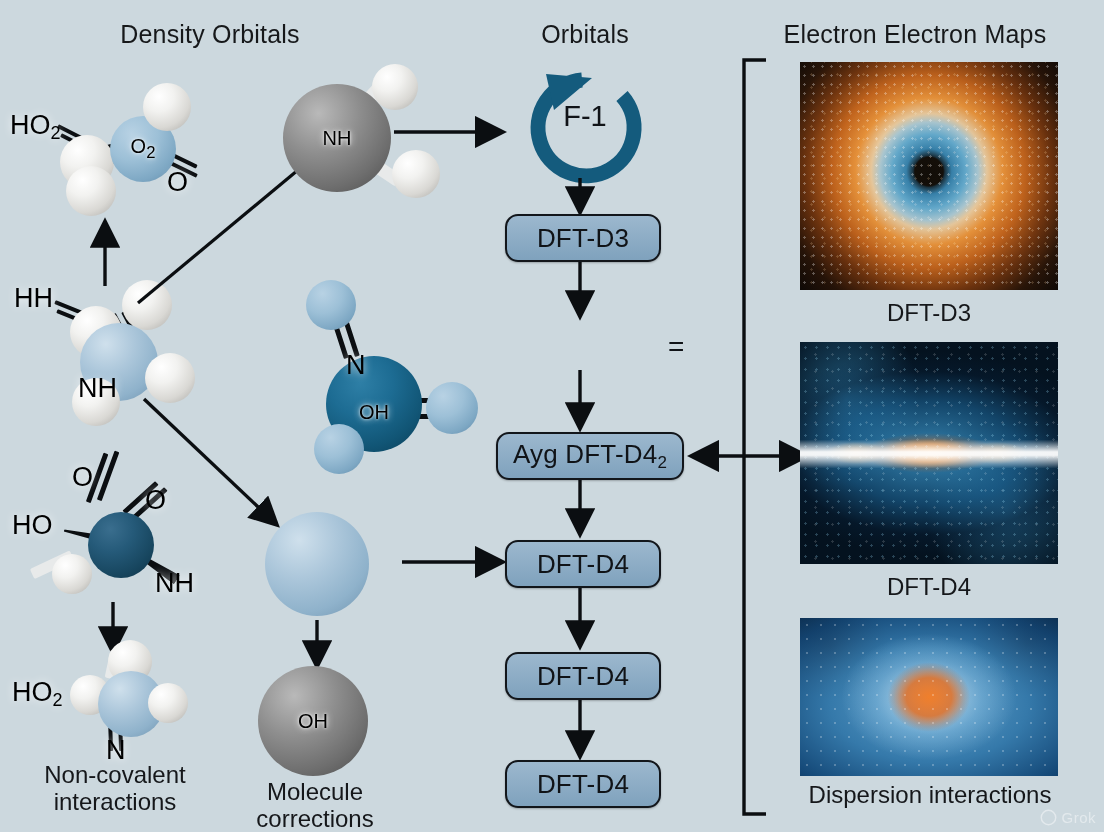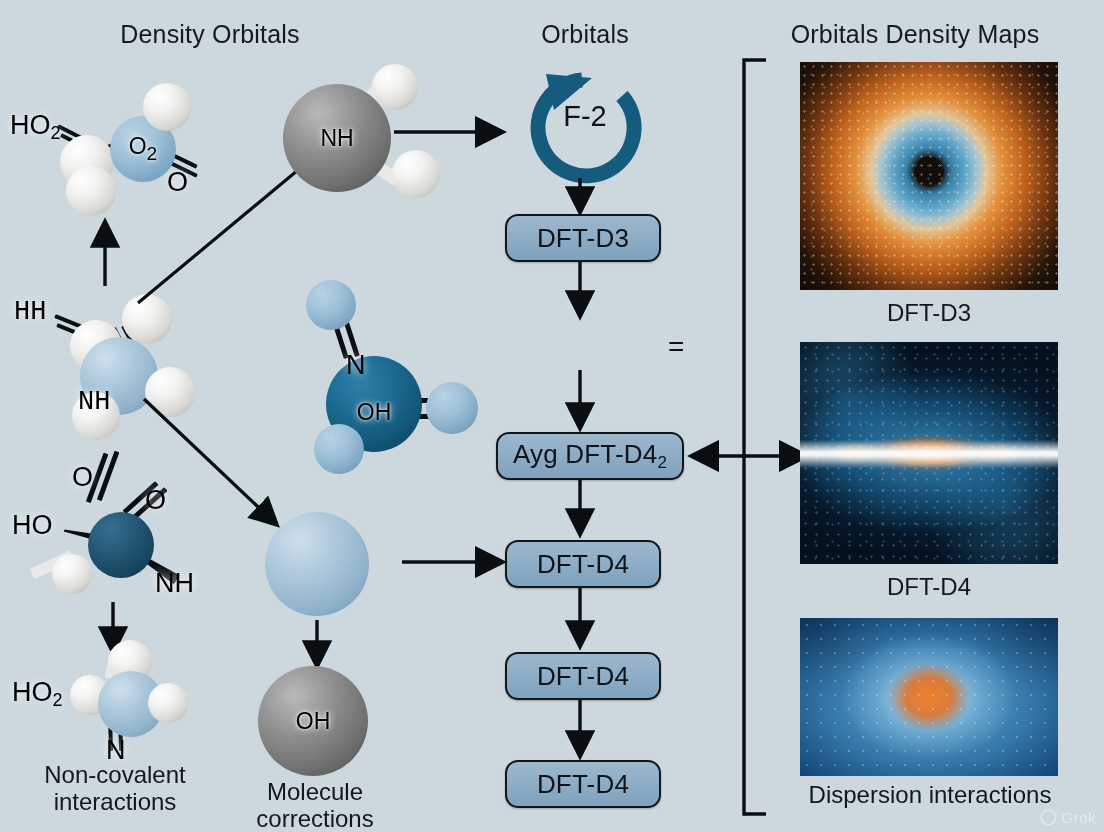--- a/index.html
+++ b/index.html
@@ -38,21 +38,21 @@
   }
   .flowbox sub{font-size:17px;vertical-align:-.28em;}
 
   
   .atom{
     position:absolute;border-radius:50%;
   }
   .atom .lbl{
     position:absolute;left:0;top:0;width:100%;height:100%;
     display:flex;align-items:center;justify-content:center;
-    font-size:23px;color:#000;font-weight:400;
+    font-size:20px;color:#000;font-weight:400;
     text-shadow:0 0 7px rgba(255,255,255,.95),0 0 3px rgba(255,255,255,.9);
     pointer-events:none;
   }
   .s-white{background:radial-gradient(circle at 33% 28%,#ffffff 0%,#f2f2f0 32%,#d9d8d4 66%,#a9a8a4 100%);}
   .s-gray{background:radial-gradient(circle at 33% 27%,#b9b9b9 0%,#8e8e8e 38%,#6e6e6e 70%,#4b4b4b 100%);}
   .s-lblue{background:radial-gradient(circle at 33% 27%,#cfe0ec 0%,#abc6da 38%,#8fb2cb 70%,#6e92ae 100%);}
   .s-mblue{background:radial-gradient(circle at 33% 27%,#b8d2e4 0%,#9dc0d7 40%,#7ea8c4 72%,#5f88a6 100%);}
   .s-dblue{background:radial-gradient(circle at 36% 28%,#2e7fa6 0%,#1d6c93 35%,#115575 70%,#0a3c55 100%);}
   .s-navy{background:radial-gradient(circle at 34% 26%,#3a6e8e 0%,#255a79 35%,#17465f 70%,#0e3145 100%);}
 
@@ -127,21 +127,21 @@
   }
   svg{display:block;overflow:visible;}
 </style>
 </head>
 <body>
 
 <div class="stage">
 
   <div class="abs col-title" style="left:40px;top:20px;width:340px;">Density Orbitals</div>
   <div class="abs col-title" style="left:455px;top:20px;width:260px;">Orbitals</div>
-  <div class="abs col-title" style="left:740px;top:20px;width:350px;">Orbitals Density Maps</div>
+  <div class="abs col-title" style="left:740px;top:20px;width:350px;">Electron Electron Maps</div>
 
   <div class="abs" style="left:0px;top:80px;width:230px;height:160px;">
 
     <div class="bond-dk" style="left:58px;top:44px;width:62px;height:4px;transform:rotate(27deg);"></div>
     <div class="bond-dk" style="left:61px;top:53px;width:60px;height:4px;transform:rotate(27deg);"></div>
     <div class="bond-dk" style="left:104px;top:66px;width:62px;height:4px;transform:rotate(-16deg);"></div>
     <div class="bond-dk" style="left:106px;top:76px;width:60px;height:4px;transform:rotate(-16deg);"></div>
     <div class="bond-dk" style="left:150px;top:62px;width:52px;height:4px;transform:rotate(26deg);"></div>
     <div class="bond-dk" style="left:152px;top:72px;width:50px;height:4px;transform:rotate(26deg);"></div>
     <div class="bond" style="left:140px;top:48px;width:30px;height:9px;transform:rotate(-52deg);"></div>
@@ -161,21 +161,21 @@
 
   <svg class="abs" style="left:85px;top:218px;" width="40" height="72">
     <defs>
         <marker id="ah1" markerWidth="9" markerHeight="9" refX="7" refY="4.5" orient="auto">
       <path d="M0,0 L9,4.5 L0,9 z" fill="#0b0e11"></path>
         </marker>
       </defs>
     <line x1="20" y1="68" x2="20" y2="6" stroke="#0b0e11" stroke-width="3.4" marker-end="url(#ah1)"></line>
   </svg>
 
-  <div class="abs" style="left:0px;top:282px;width:230px;height:175px;font-family:Liberation Mono, monospace;">
+  <div class="abs" style="left:0px;top:268px;width:230px;height:175px;">
     <div class="bond-dk" style="left:55px;top:32px;width:40px;height:4px;transform:rotate(22deg);"></div>
     <div class="bond-dk" style="left:57px;top:41px;width:38px;height:4px;transform:rotate(22deg);"></div>
     <div class="bond-dk" style="left:114px;top:44px;width:34px;height:4px;transform:rotate(62deg);"></div>
     <div class="bond-dk" style="left:123px;top:42px;width:34px;height:4px;transform:rotate(62deg);"></div>
     <div class="bond" style="left:125px;top:88px;width:44px;height:11px;transform:rotate(12deg);"></div>
     <div class="bond" style="left:100px;top:98px;width:34px;height:10px;transform:rotate(72deg);"></div>
 
     <div class="atom s-white" style="left:70px;top:38px;width:52px;height:52px;"></div>
     <div class="atom s-white" style="left:122px;top:12px;width:50px;height:50px;"></div>
     <div class="atom s-lblue" style="left:80px;top:55px;width:78px;height:78px;"></div>
@@ -308,21 +308,21 @@
     <span class="lbl">OH</span>
   </div>
   <div class="abs caption" style="left:215px;top:779px;width:200px;">Molecule
 corrections</div>
 
   <div class="abs" style="left:510px;top:62px;width:150px;height:130px;">
     <svg width="150" height="130" viewBox="0 0 150 130">
       <path d="M112,34 A48,48 0 1 1 72,18" fill="none" stroke="#145b7d" stroke-width="15" stroke-linecap="butt"></path>
       <path d="M36,12 L82,16 L44,48 Z" fill="#145b7d"></path>
     </svg>
-    <div class="abs" style="left:0;top:38px;width:150px;text-align:center;font-size:29px;color:#101317;">F-2</div>
+    <div class="abs" style="left:0;top:38px;width:150px;text-align:center;font-size:29px;color:#101317;">F-1</div>
   </div>
 
   <svg class="abs" style="left:565px;top:178px;" width="34" height="40">
     <defs>
         <marker id="av1" markerWidth="9" markerHeight="9" refX="7" refY="4.5" orient="auto">
       <path d="M0,0 L9,4.5 L0,9 z" fill="#0b0e11"></path>
         </marker>
       </defs>
     <line x1="15" y1="0" x2="15" y2="32" stroke="#0b0e11" stroke-width="3.4" marker-end="url(#av1)"></line>
   </svg>

